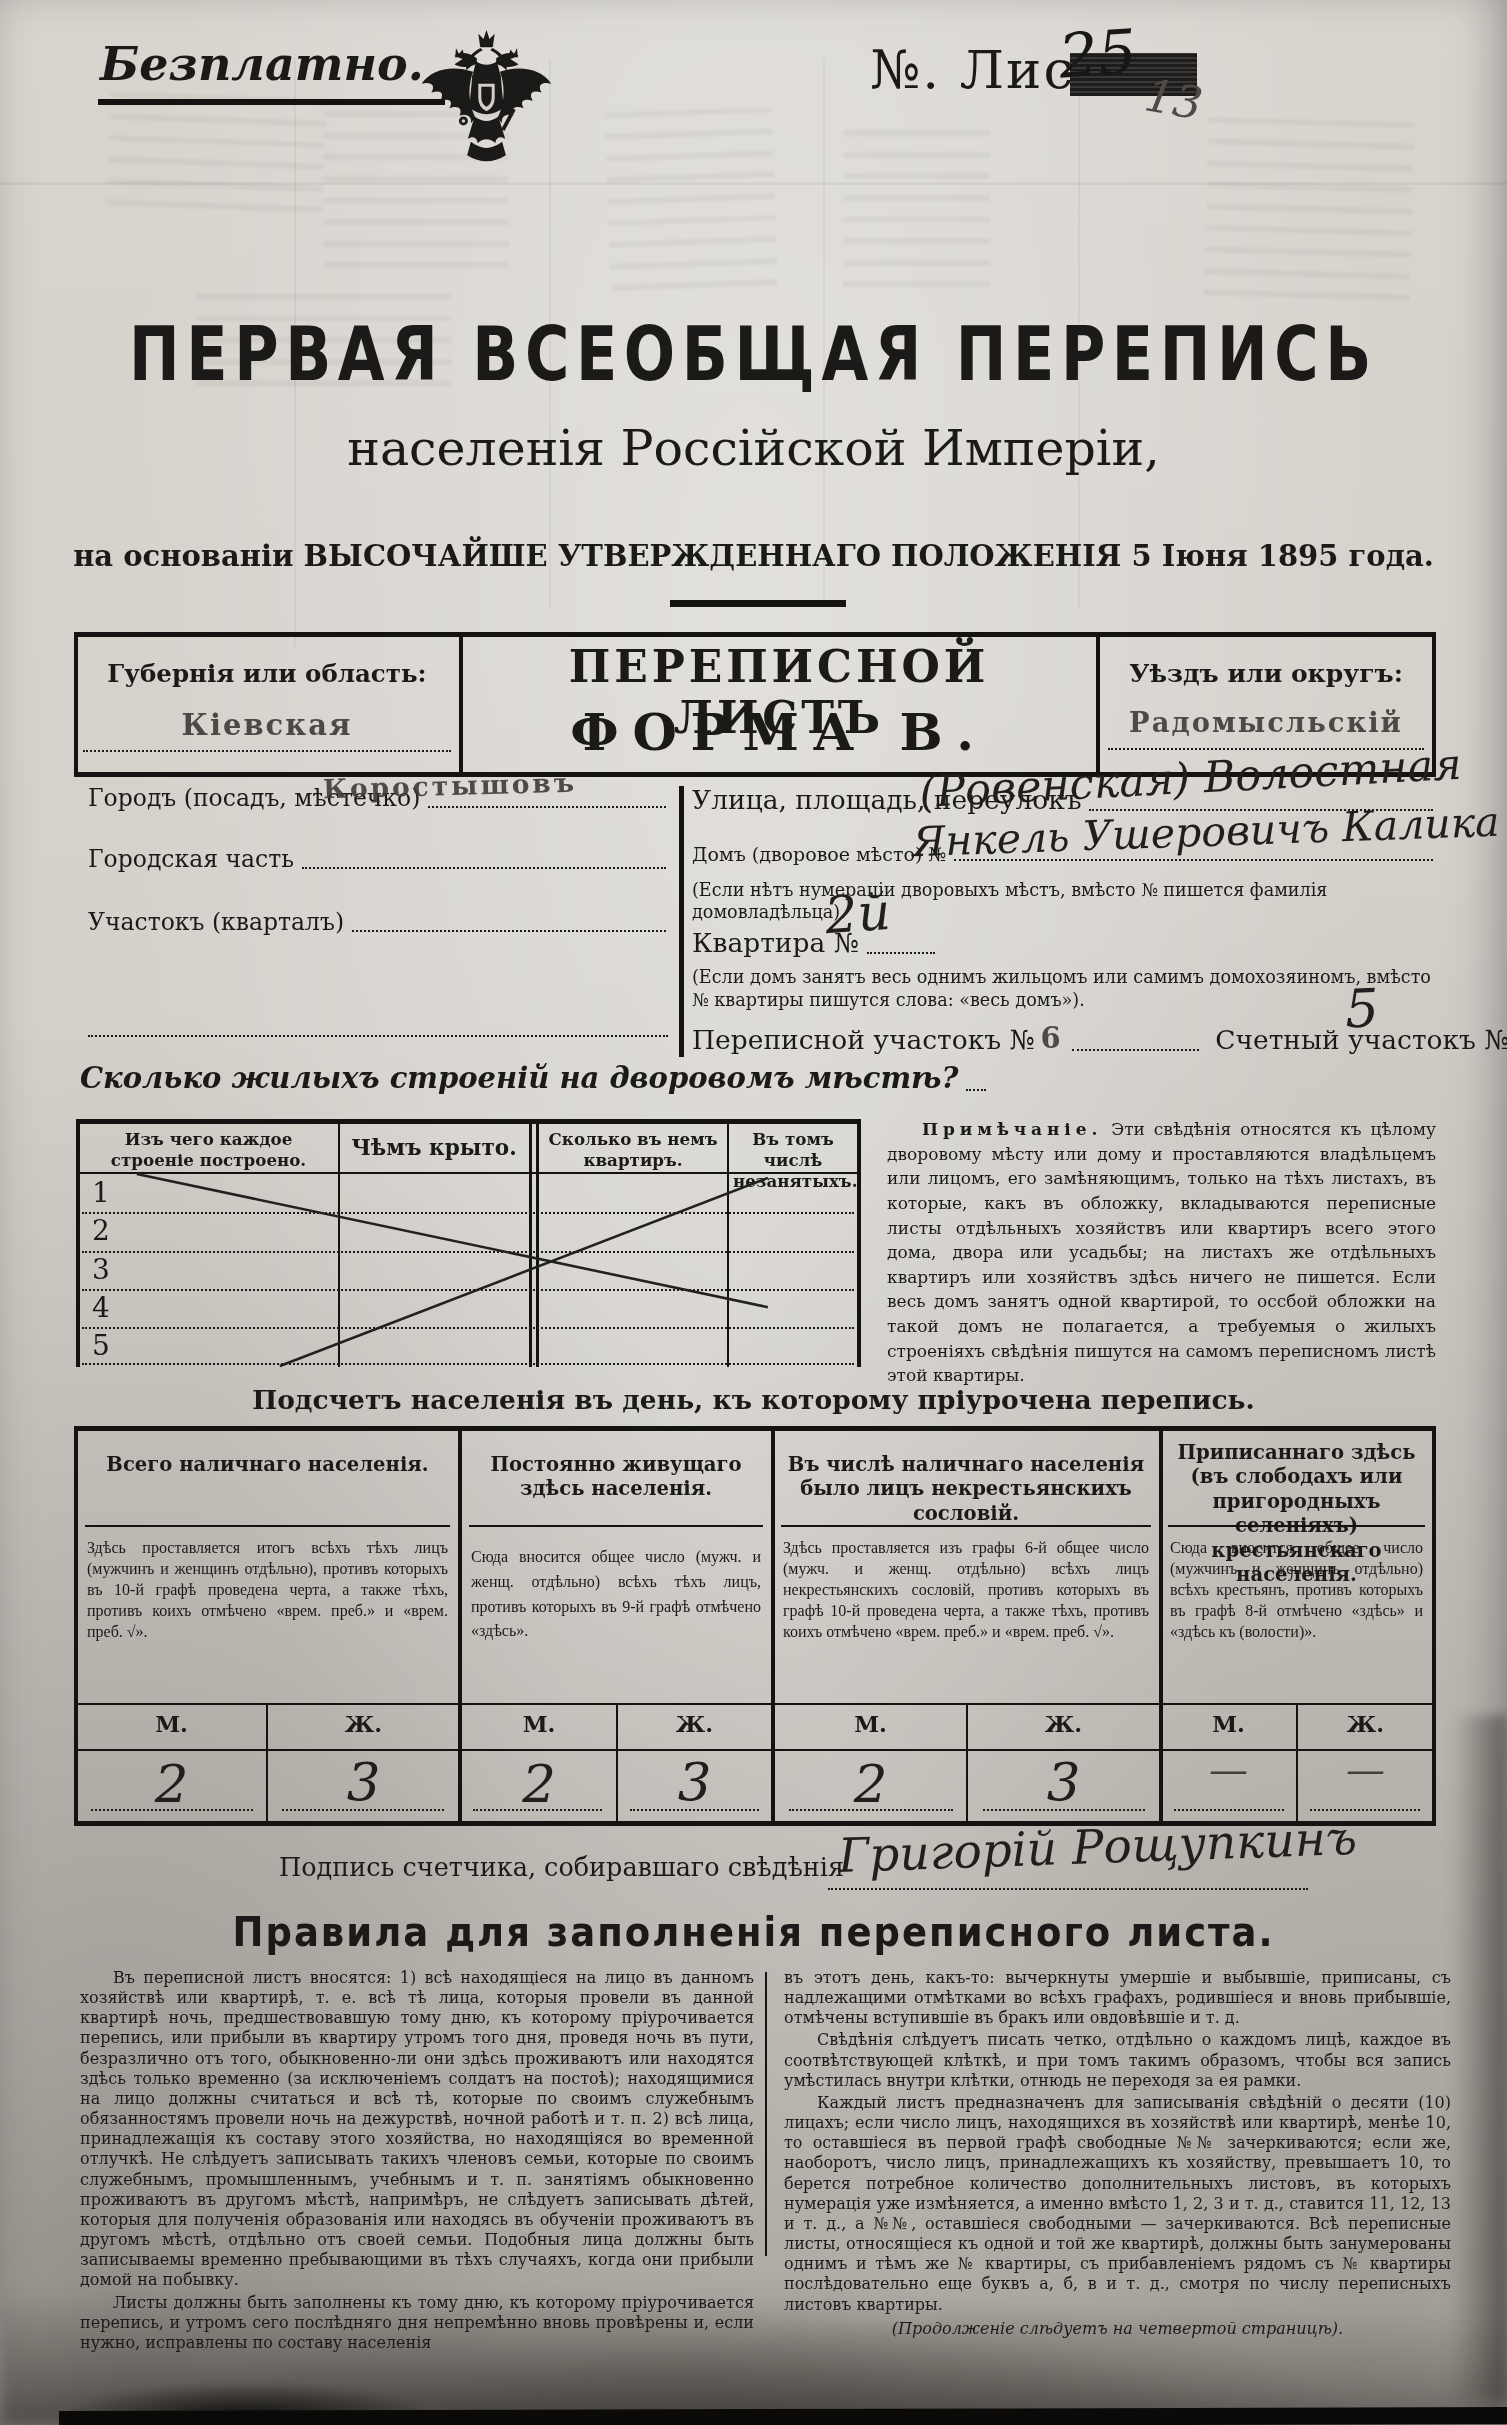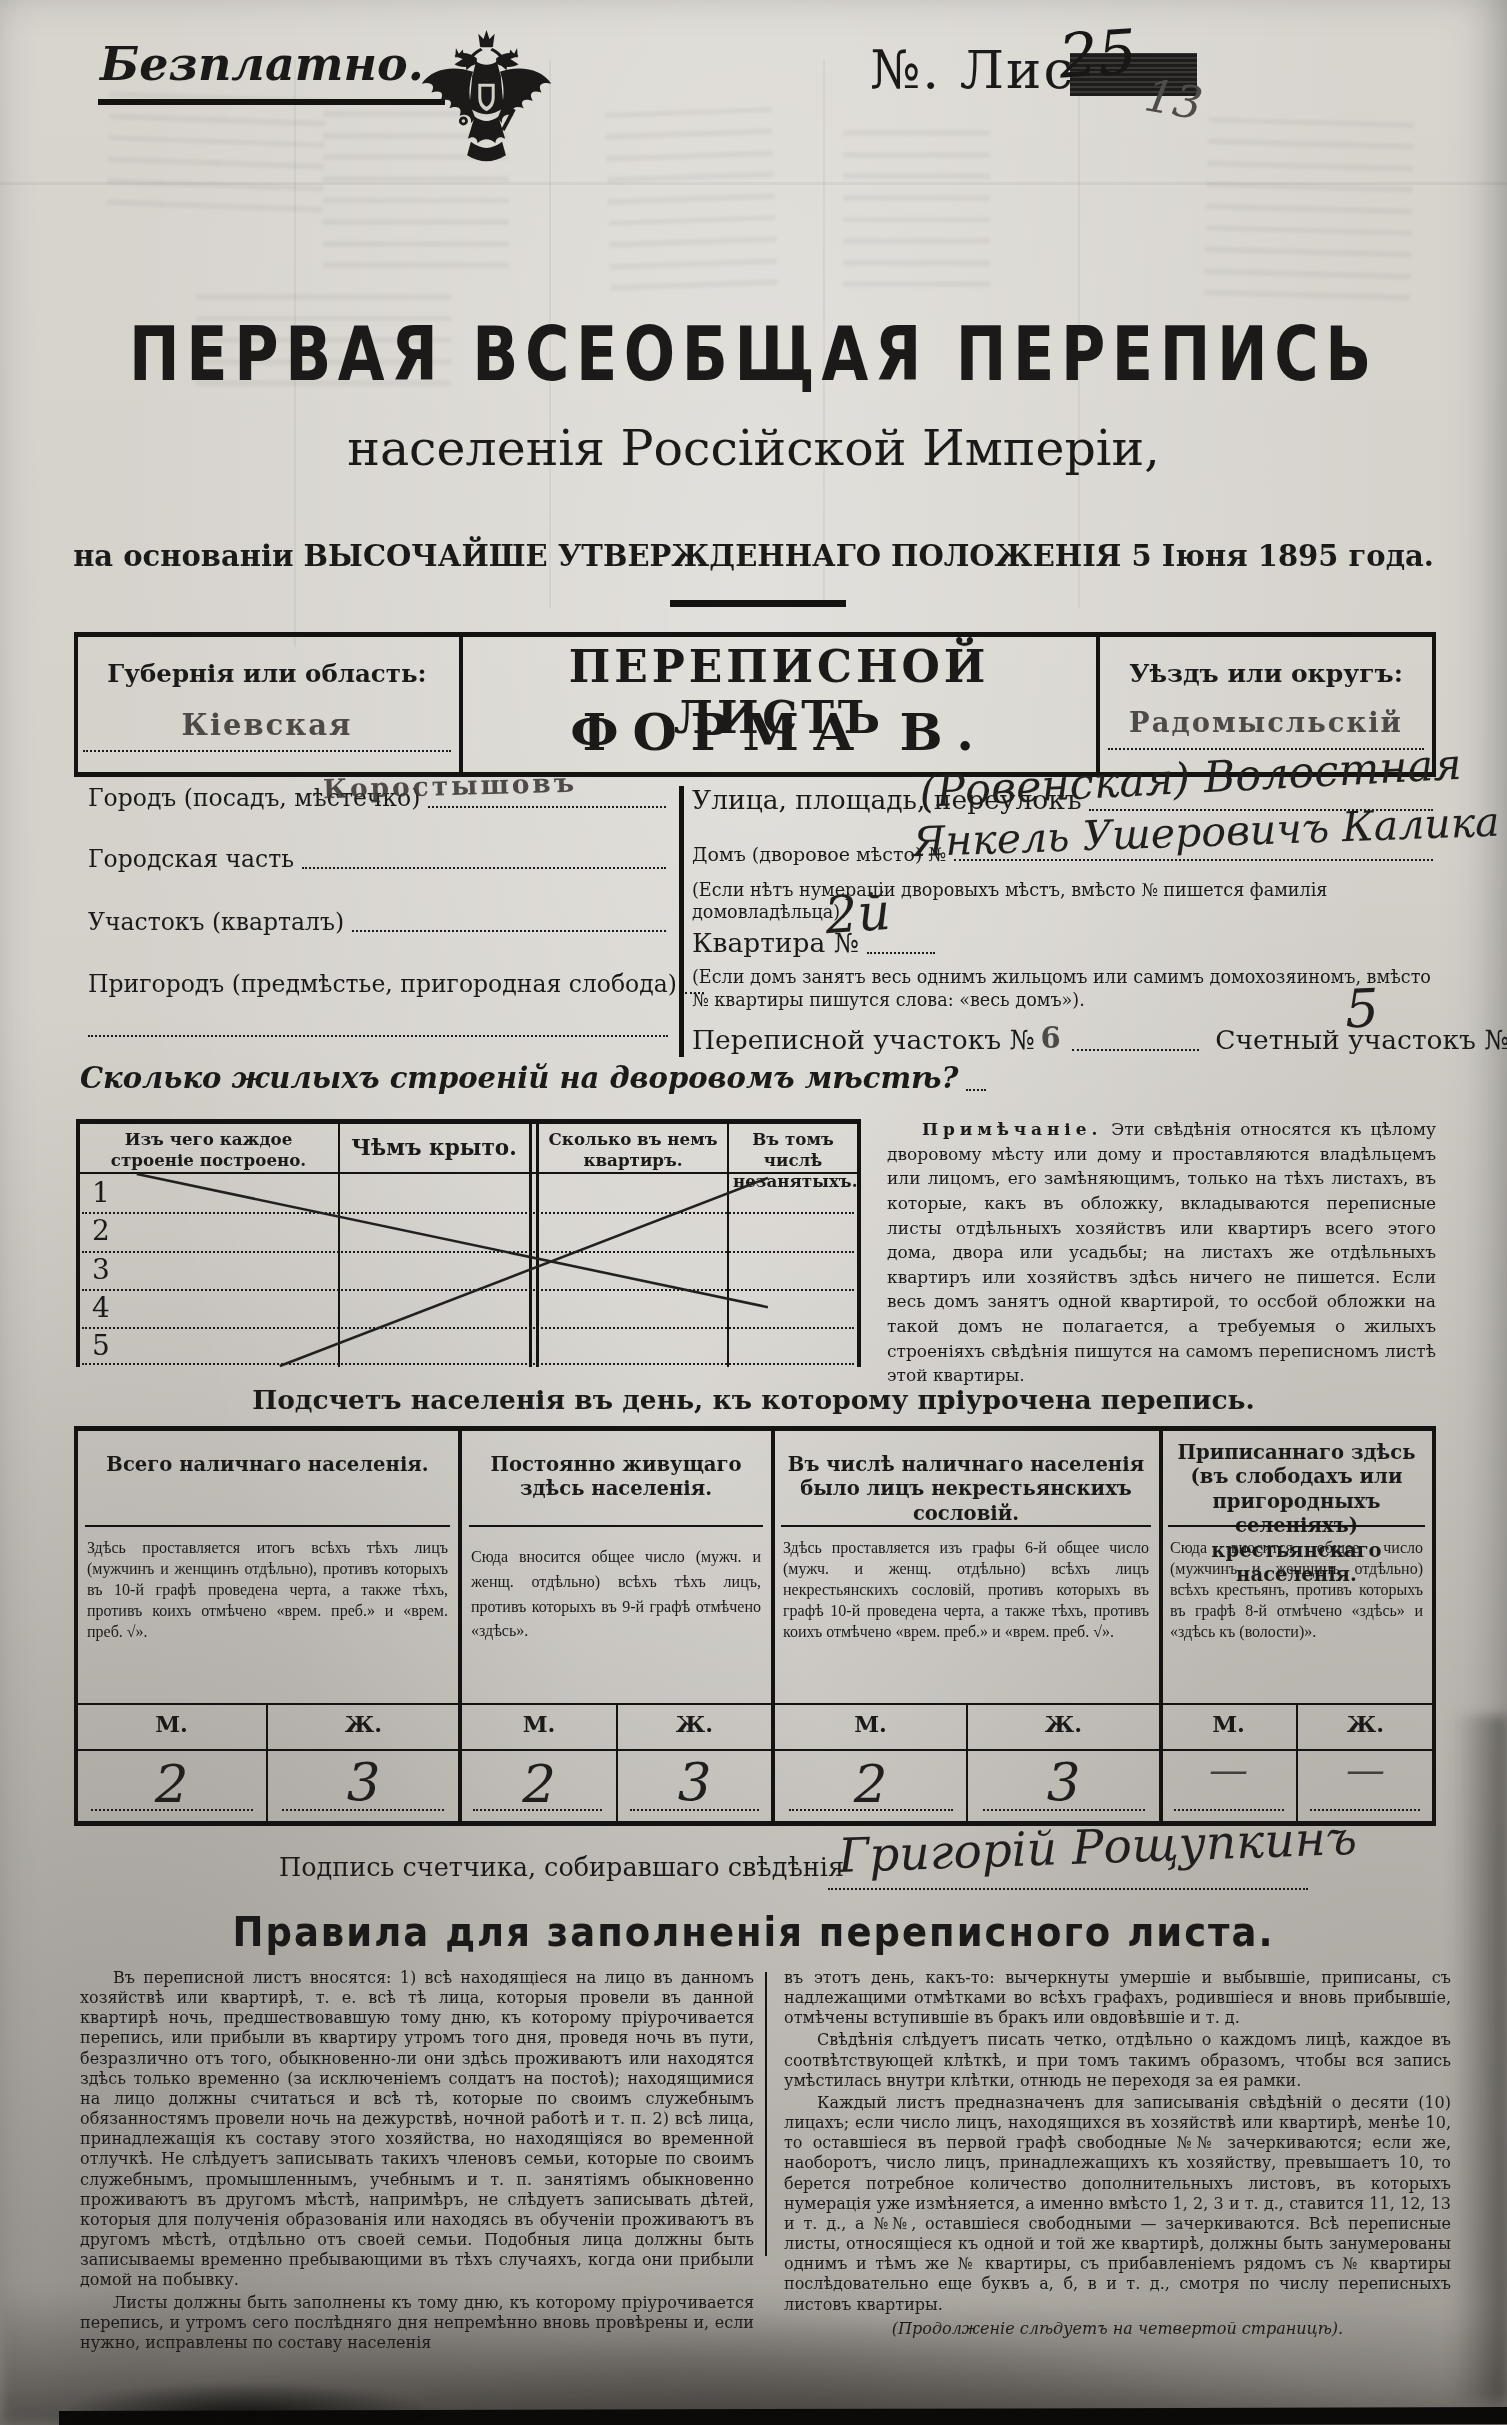--- a/index.html
+++ b/index.html
@@ -119,24 +119,20 @@
   <div class="abs stamp" style="left:323px;top:770px;font-size:26.5px;letter-spacing:2.9px;transform:rotate(-1.5deg);">Коростышовъ</div>
 
   <div class="abs fieldrow" style="left:88px;top:845px;width:580px;font-size:23.5px;">
     <span class="lbl">Городская часть</span>
       <span class="dotfill"></span>
   </div>
   <div class="abs fieldrow" style="left:88px;top:908px;width:580px;font-size:23.5px;">
     <span class="lbl">Участокъ (кварталъ)</span>
       <span class="dotfill"></span>
   </div>
-  <div class="abs fieldrow" style="left:88px;top:970px;width:580px;font-size:23.5px;">
-    <span class="lbl">Пригородъ (предмѣстье, пригородная слобода)</span>
-      <span class="dotfill"></span>
-  </div>
   <div class="abs dots" style="left:88px;top:1035px;width:580px;"></div>
 
   <div class="abs fieldrow" style="left:692px;top:784px;width:743px;font-size:26.5px;">
     <span class="lbl">Улица, площадь, переулокъ</span>
       <span class="dotfill"></span>
   </div>
   <div class="abs hand" style="left:919px;top:753px;font-size:43px;transform:rotate(-3deg);white-space:nowrap;">(Ровенская) Волостная</div>
 
   <div class="abs fieldrow" style="left:692px;top:843px;width:743px;font-size:19px;">
     <span class="lbl">Домъ (дворовое мѣсто) №</span>

